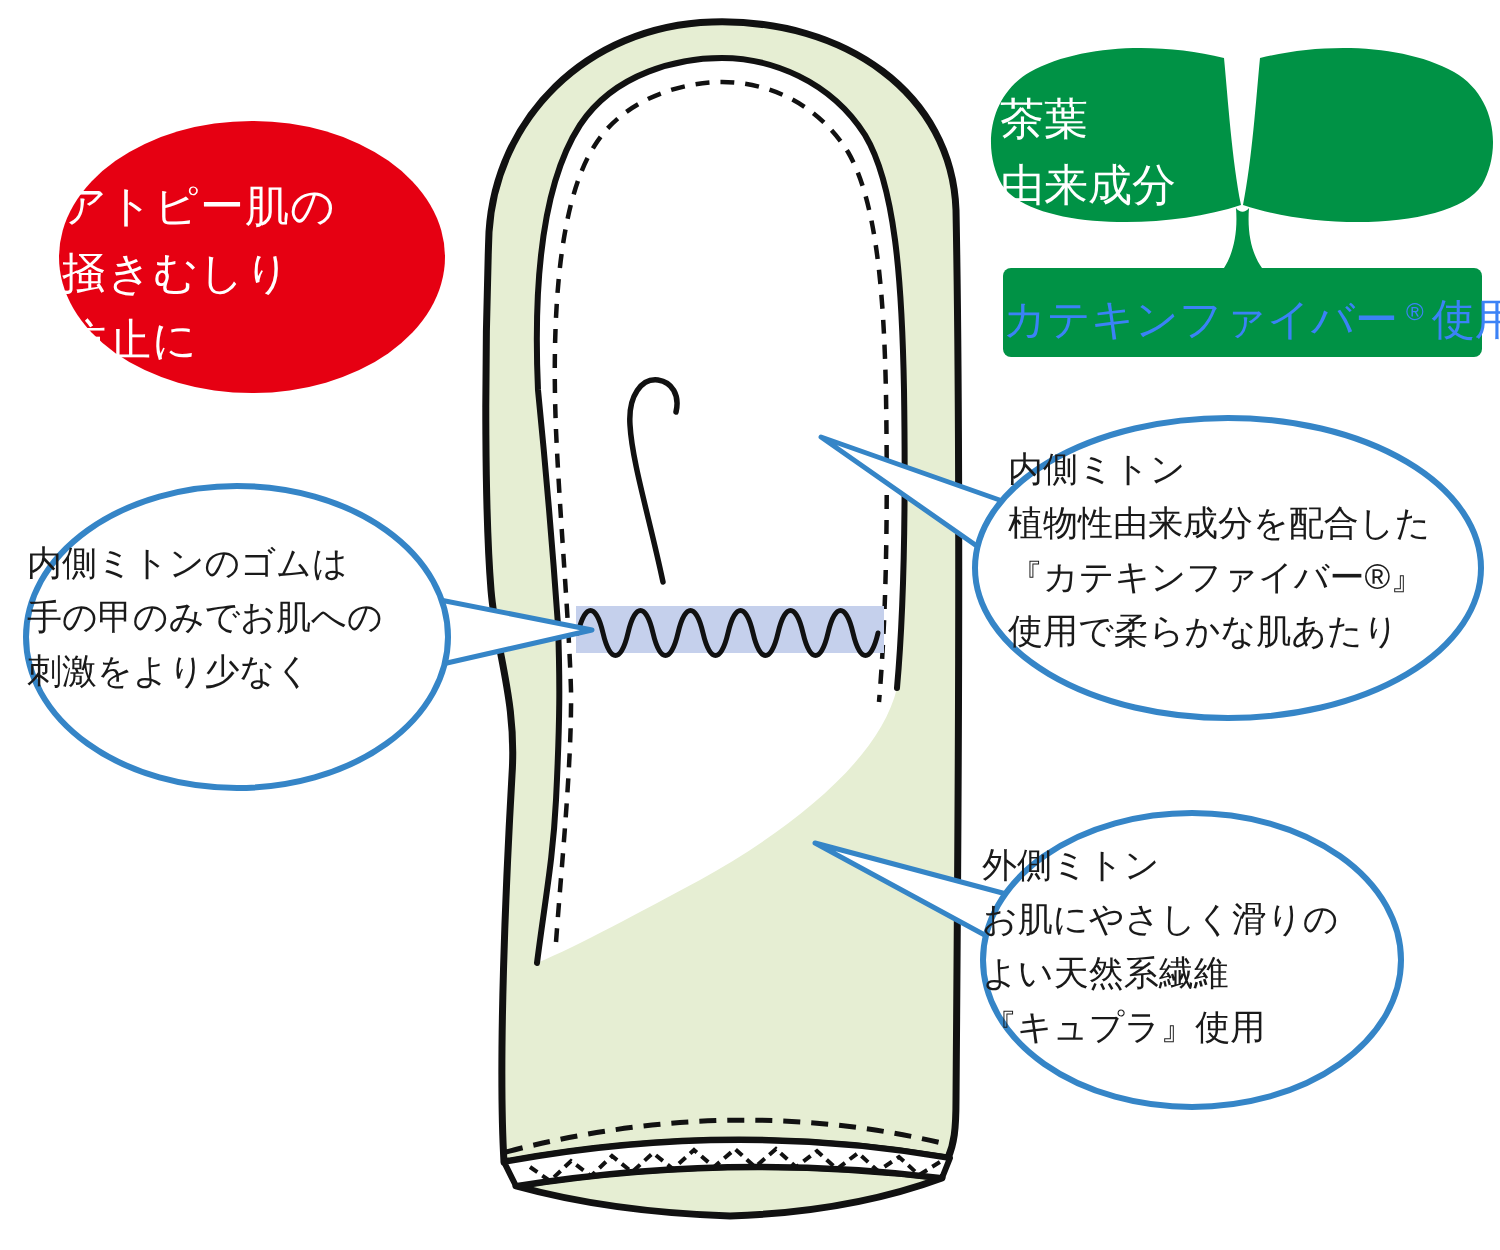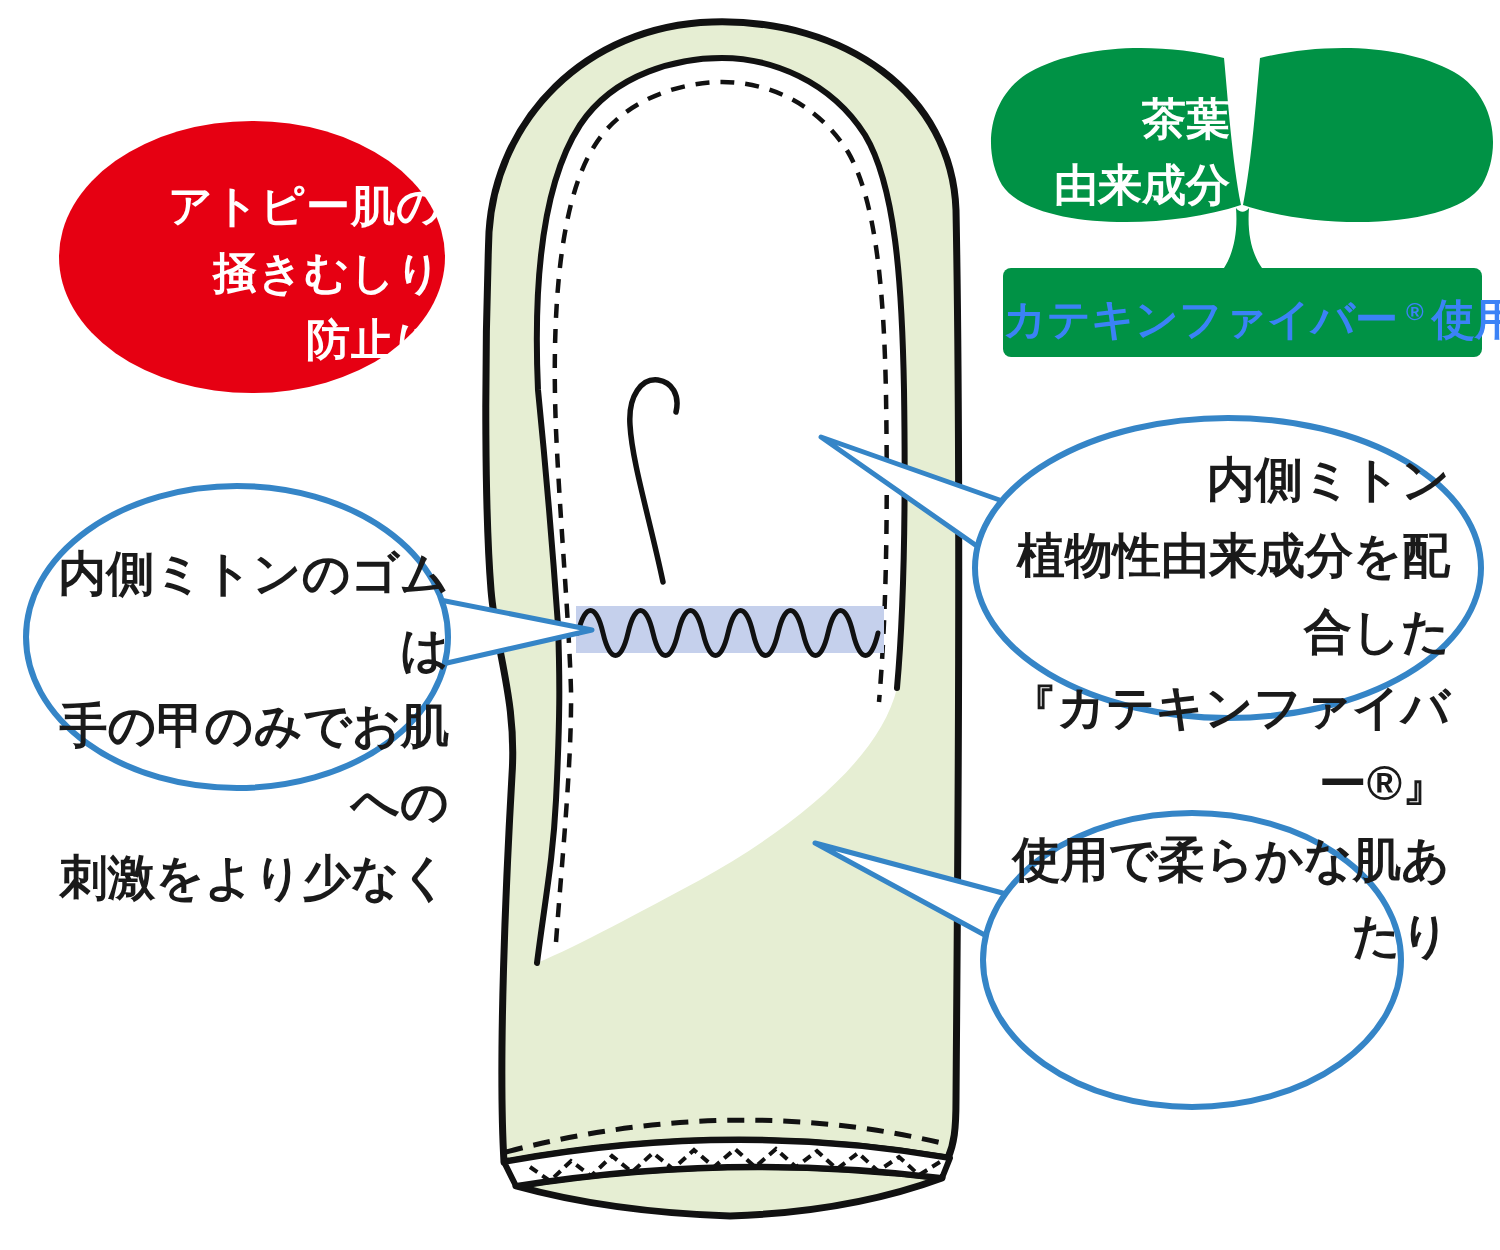--- a/index.html
+++ b/index.html
@@ -2,36 +2,36 @@
 <html><head>
 <meta charset="utf-8">
 <style>
   html,body{margin:0;padding:0;background:#fff;}
   .stage{
     position:relative;width:1500px;height:1250px;background:#ffffff;overflow:hidden;
     font-family:"Liberation Sans","DejaVu Sans",sans-serif;
   }
   .stage svg{position:absolute;left:0;top:0;}
   .txt{
-    position:absolute;font-weight:bold;text-align:right;white-space:pre-line;
+    position:absolute;font-weight:normal;text-align:left;white-space:pre-line;
     color:#1a1a1a;
   }
   .badge-text{
     left:62px;top:172px;width:380px;font-size:44px;line-height:67px;color:#fff;
     letter-spacing:1px;
   }
   .leaf-text{width:230px;font-size:44px;line-height:66px;color:#fff;}
   .leaf-left{left:1000px;top:86px;}
   .leaf-right{left:1258px;top:86px;}
   .bar-text{
     left:1003px;top:283px;width:480px;font-size:43px;line-height:58px;color:#3b82f6;
     white-space:nowrap;
   }
   .bar-text sup{font-size:24px;vertical-align:14px;margin:0 8px 0 8px;}
-  .bubble-text{font-size:48px;line-height:76px;}
+  .bubble-text{font-size:35px;line-height:54px;}
   .bt-left{left:27px;top:536px;width:422px;}
   .bt-tr{left:1008px;top:442px;width:442px;}
   .bt-br{left:982px;top:838px;width:422px;}
 </style>
 </head>
 <body>
 
 <div class="stage">
 
   <svg width="1500" height="1250" viewBox="0 0 1500 1250">
@@ -142,13 +142,17 @@
 
   <div class="txt bar-text"><span>カテキンファイバー</span><sup>®</sup><span>使用</span></div>
 
   <div class="txt bubble-text bt-left">内側ミトンのゴムは
 手の甲のみでお肌への
 刺激をより少なく</div>
   <div class="txt bubble-text bt-tr">内側ミトン
 植物性由来成分を配合した
 『カテキンファイバー®』
 使用で柔らかな肌あたり</div>
+  <div class="txt bubble-text bt-br">外側ミトン
+お肌にやさしく滑りの
+よい天然系繊維
+『キュプラ』使用</div>
 </div>
 
 </body></html>

